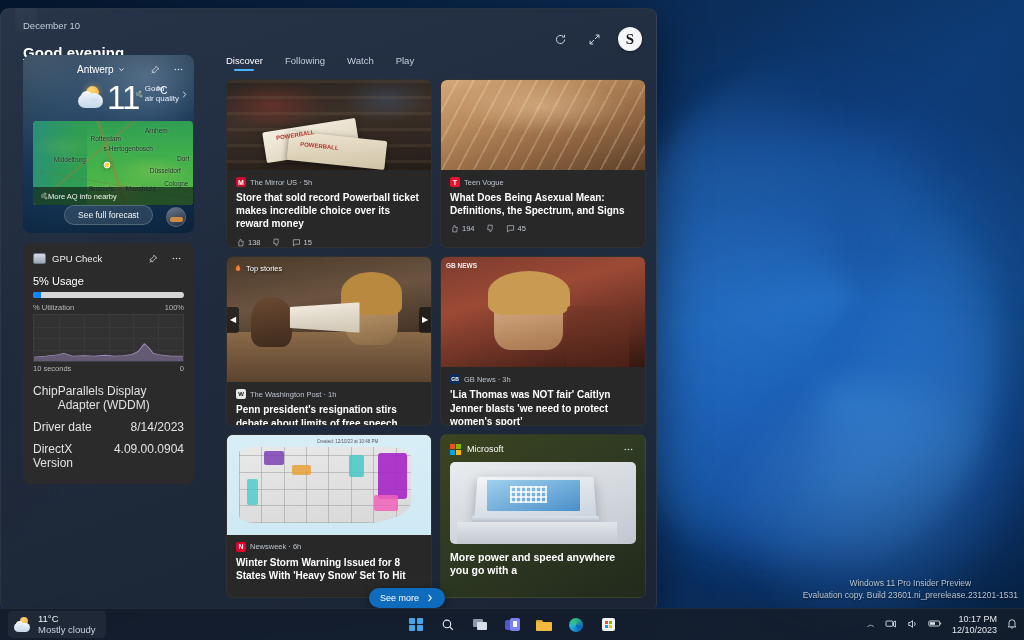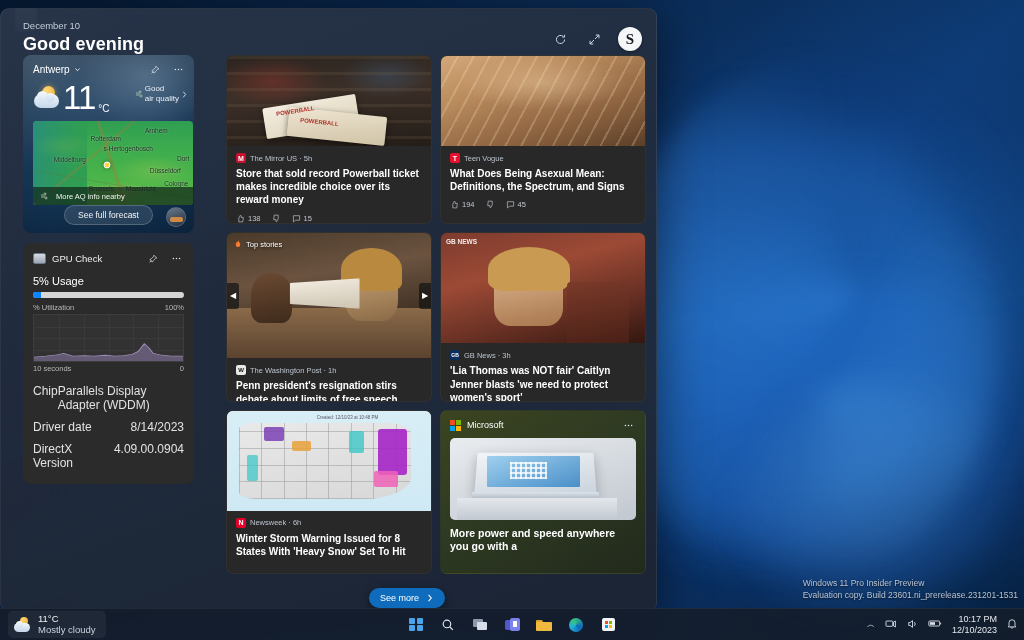--- a/index.html
+++ b/index.html
@@ -58,21 +58,21 @@
   #tb-right {
     position: absolute; right: 6px;
     display: flex; align-items: center; gap: 9px;
     font-size: 9px; color: #e6eaf0;
   }
   #tb-clock { text-align: right; line-height: 1.2; cursor: pointer; font-size: 9px; }
 
   
   #watermark {
     position: absolute; right: 6px; bottom: 38px;
-    text-align: left; color: #b9c4d2; font-size: 8.5px;
+    text-align: center; color: #b9c4d2; font-size: 8.5px;
     line-height: 1.4; z-index: 55; text-shadow: 0 1px 2px rgba(0,0,0,.6);
   }
 
   
   #widgets {
     position: absolute; left: 0; top: 8px;
     width: 657px; height: 604px;
     background: linear-gradient(160deg, rgba(42,54,74,0.93) 0%, rgba(33,43,60,0.95) 45%, rgba(28,36,51,0.96) 100%);
     backdrop-filter: blur(40px);
     border-radius: 9px;
@@ -80,21 +80,21 @@
     box-shadow: 0 16px 48px rgba(0,0,0,0.55);
     overflow: hidden;
     z-index: 40;
   }
 
   
   #wx-header {
     position: relative; height: 46px; padding: 11px 0 0 22px;
   }
   #wx-date { font-size: 9.5px; color: #c3ccd9; }
-  #wx-greet { font-size: 18px; color: #fff; font-weight: 600; margin-top: 3px; letter-spacing: .1px; }
+  #wx-greet { font-size: 15px; color: #fff; font-weight: 600; margin-top: 13px; letter-spacing: .1px; text-decoration: underline; }
   #wx-head-actions {
     position: absolute; right: 14px; top: 18px;
     display: flex; align-items: center; gap: 14px;
   }
   .hdr-btn {
     width: 20px; height: 20px; border-radius: 4px; cursor: pointer;
     display: flex; align-items: center; justify-content: center;
     color: #d3dae4;
   }
   #avatar {
@@ -126,39 +126,40 @@
   .wcard {
     margin: 0 12px 10px 22px;
     border-radius: 8px; overflow: hidden; position: relative;
   }
   #weather-card {
     height: 178px;
     background:
       radial-gradient(ellipse 80% 60% at 72% 12%, rgba(120,145,170,0.5) 0%, rgba(60,85,115,0.25) 50%, rgba(0,0,0,0) 78%),
       linear-gradient(165deg, #4d6379 0%, #33506b 22%, #183a5c 52%, #11304f 78%, #0e2944 100%);
     box-shadow: inset 0 0 40px rgba(0,0,0,.2);
+    padding-left: 44px;
   }
   #weather-top {
     display: flex; align-items: center; justify-content: space-between;
     padding: 7px 8px 0 10px;
   }
   #weather-city { display: flex; align-items: center; gap: 4px; cursor: pointer; }
   #weather-city .nm { font-size: 10px; color: #fff; }
   .card-actions { display: flex; align-items: center; gap: 9px; }
   .mini-btn {
     width: 15px; height: 15px; border-radius: 3px; cursor: pointer;
     display: flex; align-items: center; justify-content: center;
     color: #dfe5ed;
   }
 
   #weather-main {
     display: flex; align-items: flex-start; padding: 4px 8px 0 10px;
     position: relative;
   }
-  #temp-row { display: flex; align-items: flex-end; gap: 3px; }
+  #temp-row { display: flex; align-items: flex-start; gap: 17px; }
   #temp-val { font-size: 33px; color: #fff; font-weight: 300; line-height: 1; letter-spacing: -1px; }
   #temp-unit { font-size: 10px; color: #fff; margin-top: 4px; }
   #aq-badge {
     position: absolute; right: 6px; top: 7px;
     display: flex; align-items: center; gap: 2px; cursor: pointer;
   }
   #aq-badge .aqtxt { font-size: 8px; color: #eaf0f7; text-align: left; line-height: 1.25; }
 
   
   #aq-map {
@@ -178,21 +179,21 @@
   #aq-dot {
     position: absolute; left: 46%; top: 52%;
     width: 7px; height: 7px; border-radius: 50%;
     background: #ffd24a; border: 1.5px solid #fff;
     transform: translate(-50%,-50%);
     box-shadow: 0 0 4px rgba(0,0,0,.35);
   }
   #aq-more {
     position: absolute; left: 0; right: 0; bottom: 0; height: 18px;
     background: rgba(18,38,26,0.72);
-    display: flex; align-items: center; gap: 8px; padding-left: 7px;
+    display: flex; align-items: center; gap: 0; padding-left: 7px;
     font-size: 7.5px; color: #eef4ee;
   }
   #forecast-row {
     position: absolute; left: 0; right: 0; bottom: 8px;
     display: flex; align-items: center; justify-content: center;
   }
   #see-forecast {
     padding: 4px 13px; border-radius: 11px; cursor: pointer;
     background: rgba(255,255,255,0.11);
     border: 1px solid rgba(255,255,255,0.2);
@@ -554,20 +555,26 @@
           <span class="v">8/14/2023</span>
         </div>
         <div class="gpu-row">
           <span class="k">DirectX Version</span>
           <span class="v">4.09.00.0904</span>
         </div>
       </div>
     </div>
 
     <div id="wx-right">
+      <div id="feed-tabs">
+        <div class="ftab active">Discover</div>
+        <div class="ftab">Following</div>
+        <div class="ftab">Watch</div>
+        <div class="ftab">Play</div>
+      </div>
 
       <div id="feed-grid">
 
         <div class="ncard">
           <div class="nimg">
             <div class="ph" style="background:linear-gradient(175deg,#2a2420 0%,#3c3028 40%,#241d18 100%);"></div>
             <div class="ph" style="background:
                   repeating-linear-gradient(180deg, rgba(130,110,80,.18) 0 3px, rgba(0,0,0,0) 3px 16px),
                   radial-gradient(ellipse 38% 40% at 22% 28%, rgba(200,60,50,.3), rgba(0,0,0,0) 70%),
                   radial-gradient(ellipse 30% 34% at 78% 22%, rgba(70,130,200,.22), rgba(0,0,0,0) 72%);"></div>

